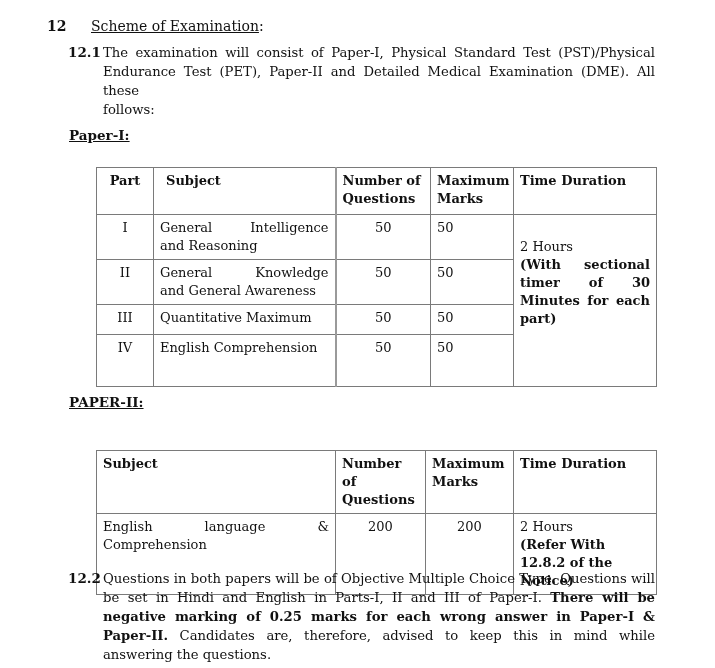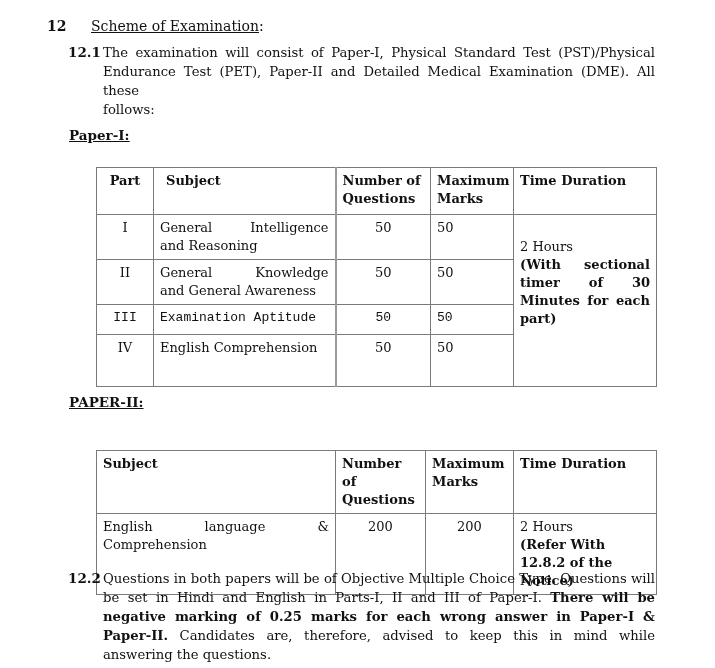--- a/index.html
+++ b/index.html
@@ -75,23 +75,23 @@
   </tr>
   <tr style="height:39px;">
     <td class="center">II</td>
     <td>
           <div class="just">General Knowledge</div>
           <div>and General Awareness</div>
         </td>
     <td class="center" style="border-left:2px solid #9a9a9a;">50</td>
     <td>50</td>
   </tr>
-  <tr style="height:30px;font-family:Liberation Mono, monospace;">
+  <tr style="height:30px;">
     <td class="center">III</td>
-    <td>Examination Aptitude</td>
+    <td>Quantitative Maximum</td>
     <td class="center" style="border-left:2px solid #9a9a9a;">50</td>
     <td>50</td>
   </tr>
   <tr style="height:52px;">
     <td class="center">IV</td>
     <td>English Comprehension</td>
     <td class="center" style="border-left:2px solid #9a9a9a;">50</td>
     <td>50</td>
   </tr>
 </tbody>

